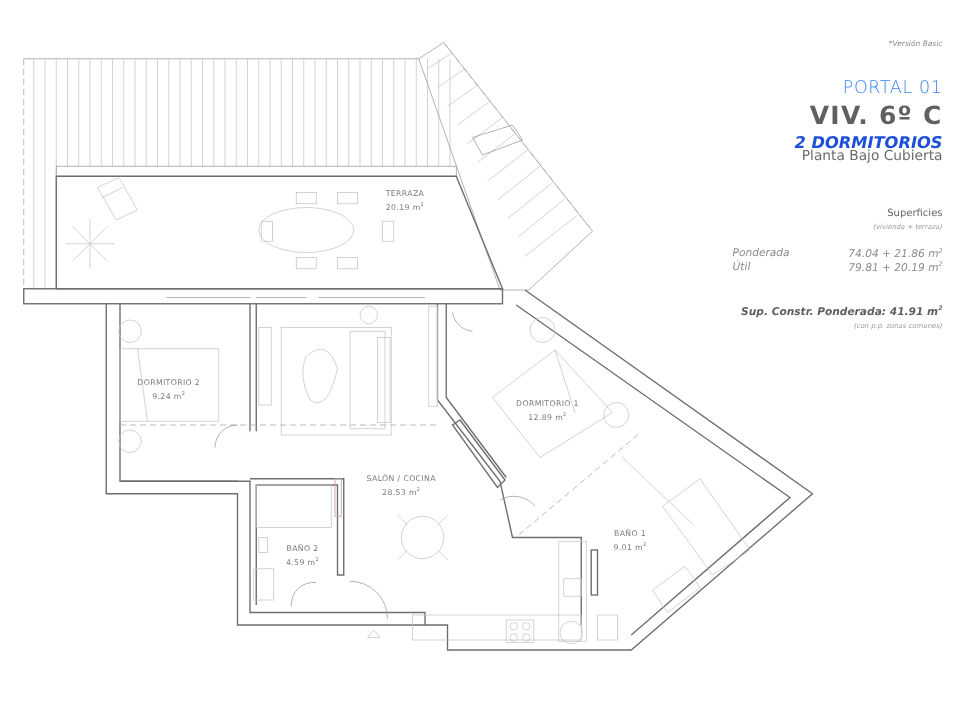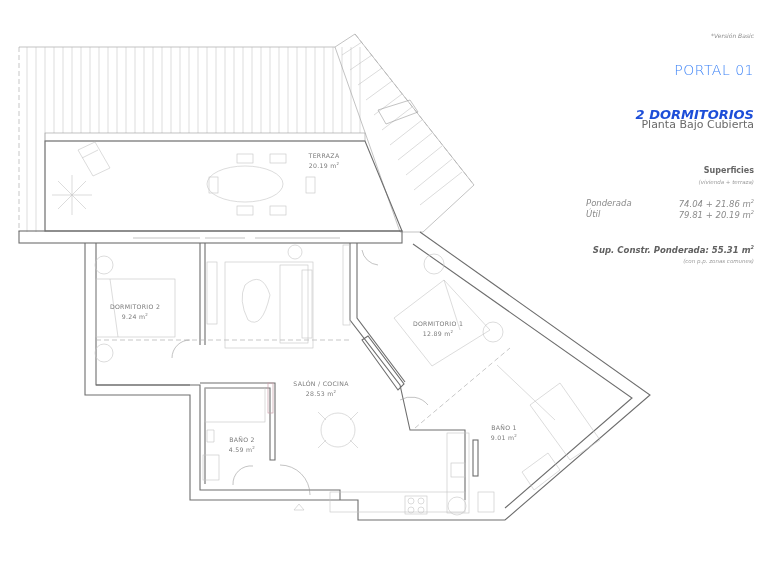--- a/index.html
+++ b/index.html
@@ -14,21 +14,21 @@
   .plan .pink { fill: none; stroke: #c9a0aa; stroke-width: 0.7; }
   .room-label { position: absolute; font-size: 6.2px; color: #7a7a7a; text-align: center;
                 letter-spacing: 0.3px; line-height: 8px; white-space: nowrap; transform: translateX(-50%); }
   .room-label sup { font-size: 4px; }
   .info { position: absolute; right: 0; top: 0; width: 220px; height: 300px; }
   .version { position: absolute; right: 14px; top: 32px; font-size: 6px; color: #8a8a8a; font-style: italic; }
   .portal { position: absolute; right: 14px; top: 62px; font-size: 14px; color: #3b82f6; font-weight: 300; letter-spacing: 0.5px; }
   .viv { position: absolute; right: 14px; top: 80px; font-size: 20px; color: #606060; font-weight: bold; letter-spacing: 1px; }
   .dorm { position: absolute; right: 14px; top: 107px; font-size: 13px; color: #1d4ed8; font-weight: bold; font-style: italic; }
   .planta { position: absolute; right: 14px; top: 118px; font-size: 11px; color: #6a6a6a; }
-  .sup-title { position: absolute; right: 14px; top: 166px; font-size: 8px; color: #666; font-weight: bold; }
+  .sup-title { position: absolute; right: 14px; top: 166px; font-size: 8px; color: #666; font-weight: normal; }
   .sup-sub { position: absolute; right: 14px; top: 179px; font-size: 5.5px; color: #9a9a9a; font-style: italic; }
   .row { position: absolute; right: 14px; width: 180px; font-size: 8.5px; color: #8a8a8a; font-style: italic; }
   .row .lbl { position: absolute; left: 12px; }
   .row .val { position: absolute; right: 0; }
   .row sup { font-size: 5px; }
   .pond { position: absolute; right: 14px; top: 244px; font-size: 8.5px; color: #606060; font-weight: bold; font-style: italic; }
   .pond sup { font-size: 5px; }
   .pond-sub { position: absolute; right: 14px; top: 258px; font-size: 5.5px; color: #9a9a9a; font-style: italic; }
 </style>
 </head>
@@ -224,30 +224,31 @@
   <div><span>4.59 m</span><sup>2</sup></div>
 </div>
 <div class="room-label" style="left:504px; top:424px;">
   <div>BAÑO 1</div>
   <div><span>9.01 m</span><sup>2</sup></div>
 </div>
 
 <div class="info">
   <div class="version">*Versión Basic</div>
   <div class="portal">PORTAL 01</div>
+  <div class="viv">VIV. 6º C</div>
   <div class="dorm">2 DORMITORIOS</div>
   <div class="planta">Planta Bajo Cubierta</div>
 
   <div class="sup-title">Superficies</div>
   <div class="sup-sub">(vivienda + terraza)</div>
 
   <div class="row" style="top:198px;">
     <span class="lbl">Ponderada</span>
     <span class="val"><span>74.04 + 21.86 m</span><sup>2</sup></span>
   </div>
   <div class="row" style="top:209px;">
     <span class="lbl">Útil</span>
     <span class="val"><span>79.81 + 20.19 m</span><sup>2</sup></span>
   </div>
 
-  <div class="pond"><span>Sup. Constr. Ponderada: 55.31 m</span><sup>2</sup></div>
+  <div class="pond"><span>Sup. Constr. Ponderada: 41.91 m</span><sup>2</sup></div>
   <div class="pond-sub">(con p.p. zonas comunes)</div>
 </div>
 
 </body></html>

